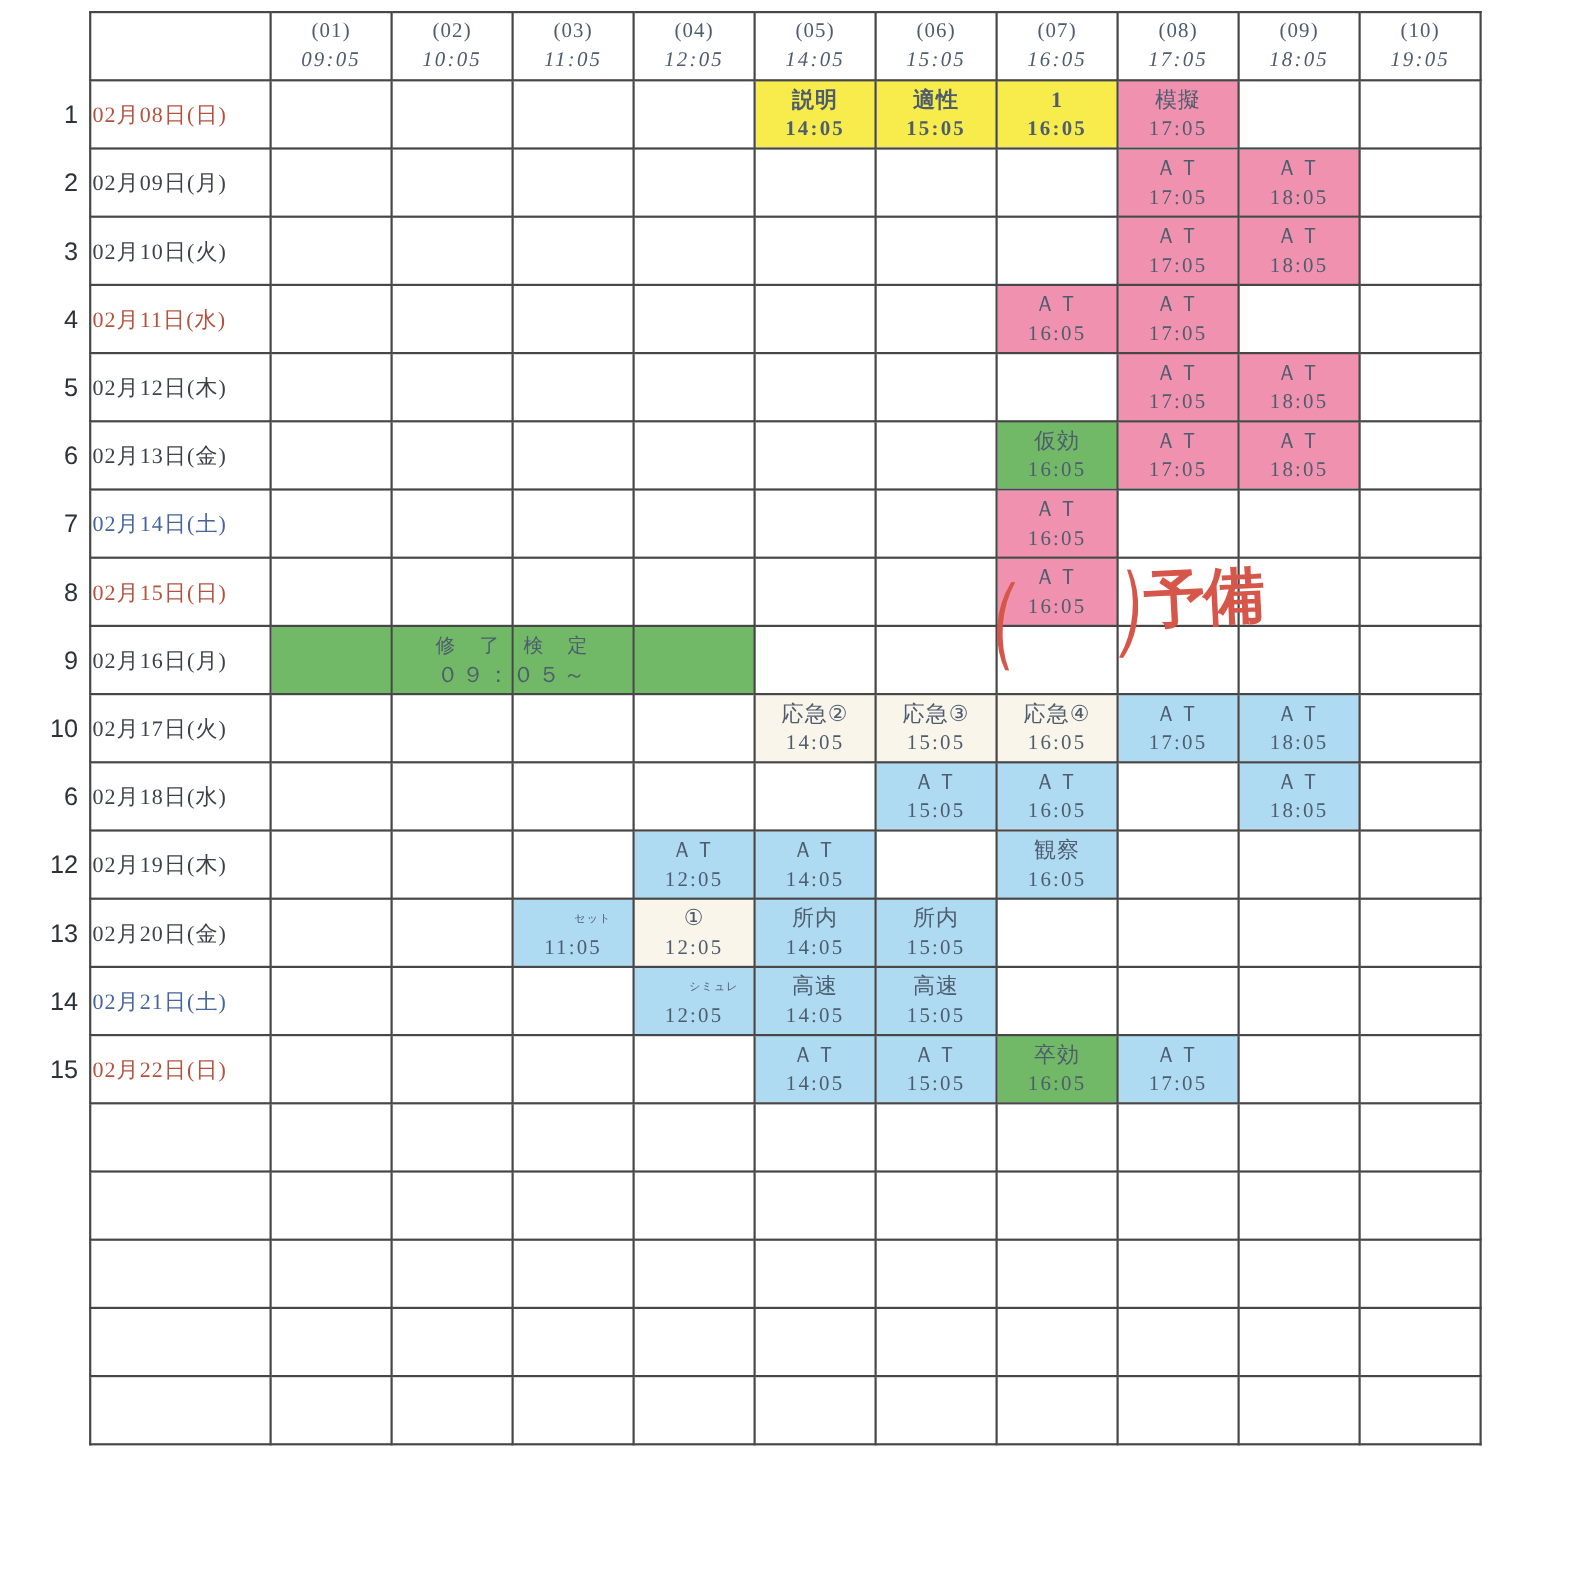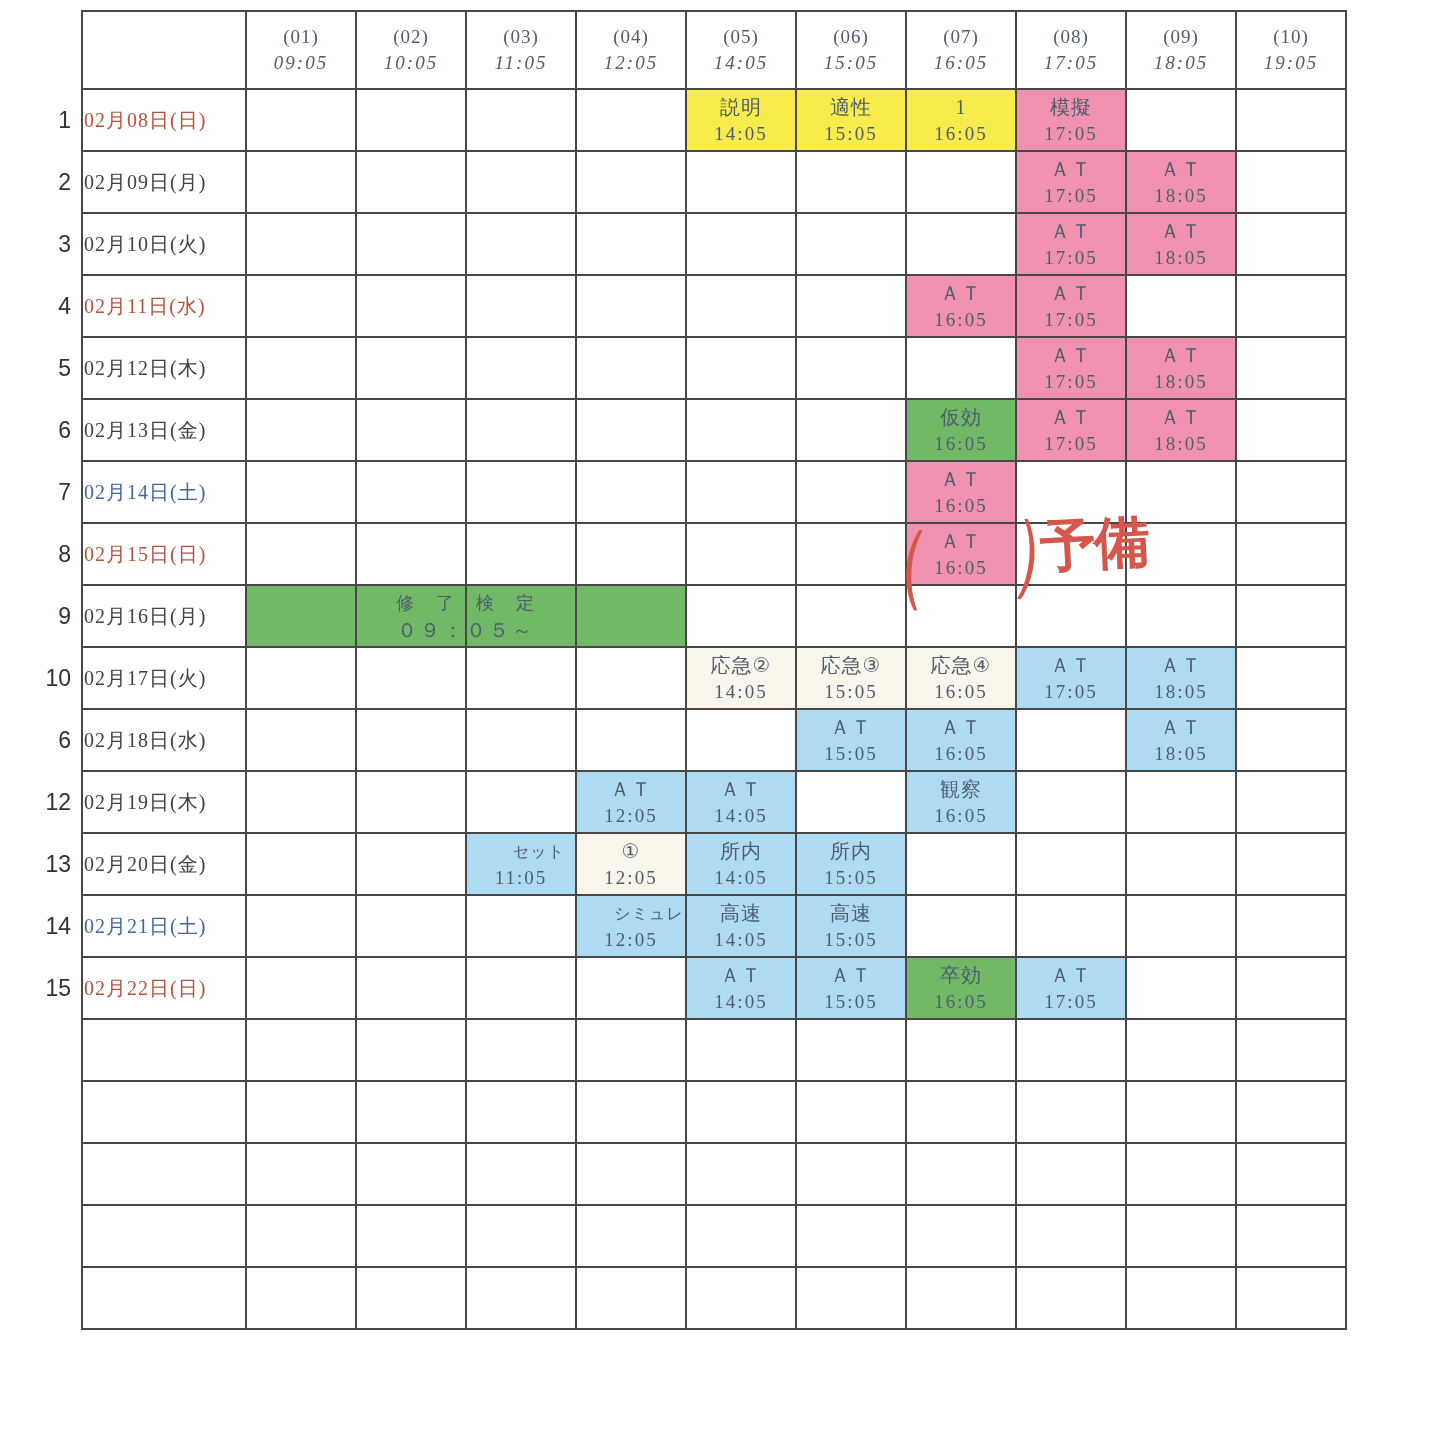--- a/index.html
+++ b/index.html
@@ -10,34 +10,34 @@
   .sheet{position:relative;width:1440px;height:1440px;}
   table.sched{
     border-collapse:collapse;table-layout:fixed;
     margin-top:10px;
   }
   td{box-sizing:border-box;overflow:hidden;}
   td.cell,td.date,td.corner,td.chead{border:2px solid var(--grid);}
   td.num{border:none;text-align:right;padding-right:10px;
     font-family:"Liberation Sans","DejaVu Sans",sans-serif;
     font-size:23px;color:var(--num-text);}
-  tr.hrow td{height:78px;}
+  tr.hrow td{height:62px;}
   tr.drow td{height:62px;}
   td.chead{text-align:center;color:var(--cell-text);}
   .cl{font-size:19px;line-height:26px;letter-spacing:1px;}
   .ct{font-size:19px;line-height:26px;letter-spacing:2px;font-style:italic;}
   td.date{font-size:20px;letter-spacing:1px;white-space:nowrap;}
   .dc-red{color:var(--date-red);}
   .dc-blue{color:var(--date-blue);}
   .dc-black{color:var(--date-black);}
   td.cell{text-align:center;color:var(--cell-text);}
   .lbl{font-size:20px;line-height:27px;letter-spacing:1px;}
-  .lbl.sm{font-size:16px;line-height:27px;margin-left:36px;}
+  .lbl.sm{font-size:10px;line-height:27px;margin-left:36px;}
   .tm{font-size:19px;line-height:26px;letter-spacing:2px;}
-  .bg-yellow{background:var(--yellow);}
+  .bg-yellow{background:var(--yellow);font-weight:bold;}
   .bg-pink{background:var(--pink);}
   .bg-blue{background:var(--blue);}
   .bg-green{background:var(--green);}
   .bg-cream{background:var(--cream);}
   td.gspan{
     background-color:var(--green);
     background-image:repeating-linear-gradient(to right,
       transparent 0px,transparent 108px,var(--grid) 108px,var(--grid) 110px);
     text-align:center;color:var(--cell-text);
   }

